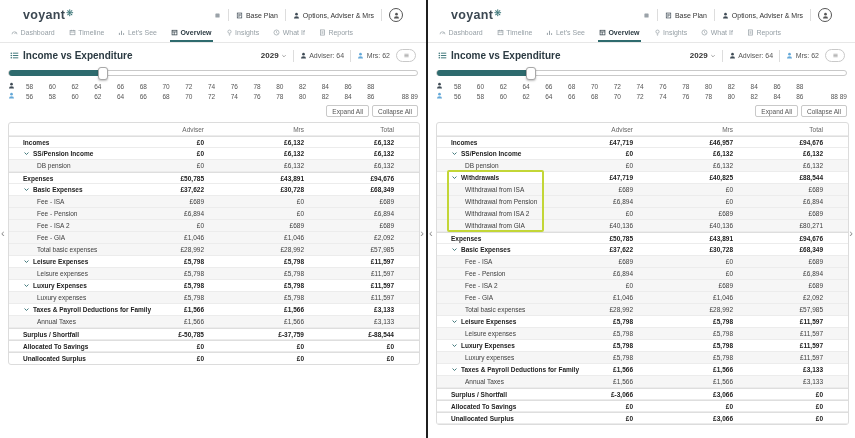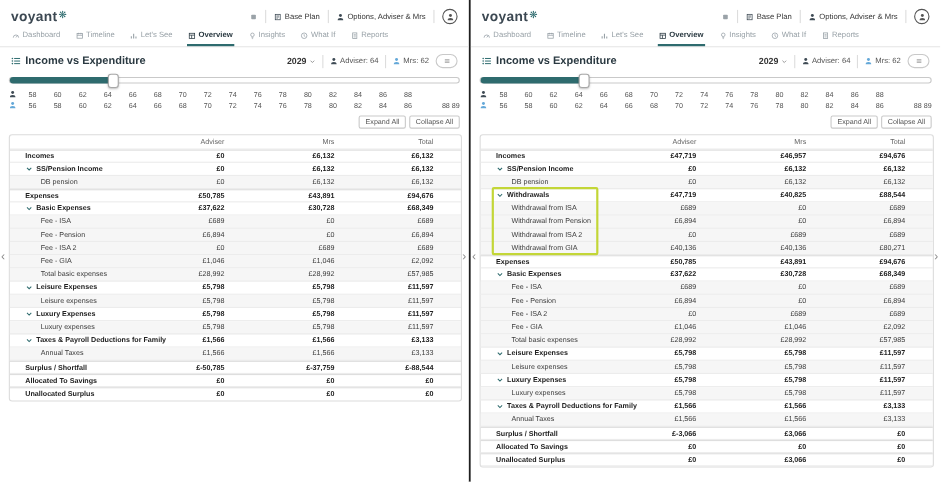--- a/index.html
+++ b/index.html
@@ -4,21 +4,21 @@
 <style>
   * { box-sizing: border-box; }
   html,body { margin:0; padding:0; background:#fff; }
   body { width:855px; height:438px; font-family:"Liberation Sans", sans-serif; overflow:hidden; }
   .app { display:flex; width:855px; height:438px; }
   .panel { width:426px; height:438px; background:#fff; position:relative; overflow:hidden; flex:none; }
   .panel.right { width:427px; }
   .pdivider { width:2px; height:438px; background:#1f1f1f; flex:none; }
 
   
-  .topbar { height:22px; margin-top:4px; padding:0 10px; display:flex; align-items:center; justify-content:space-between; }
+  .topbar { height:22px; margin-top:4px; padding:0 23px; display:flex; align-items:center; justify-content:space-between; }
   .logo { display:flex; align-items:center; gap:1px; }
   .logo-text { font-size:12.5px; font-weight:bold; color:#3c4852; letter-spacing:.3px; }
   .logo-mark { color:#2e6b6e; font-size:9px; margin-top:-4px; }
   .topbar-right { display:flex; align-items:center; gap:7px; }
   .tb-item { display:flex; align-items:center; gap:3px; font-size:7px; color:#333; cursor:pointer; white-space:nowrap; }
   .vdiv { width:1px; height:12px; background:#ddd; display:inline-block; }
   .account { width:14px; height:14px; border:1px solid #555; border-radius:50%; display:flex; align-items:center; justify-content:center; color:#555; }
   .account .icon { width:7px; height:7px; }
 
   

